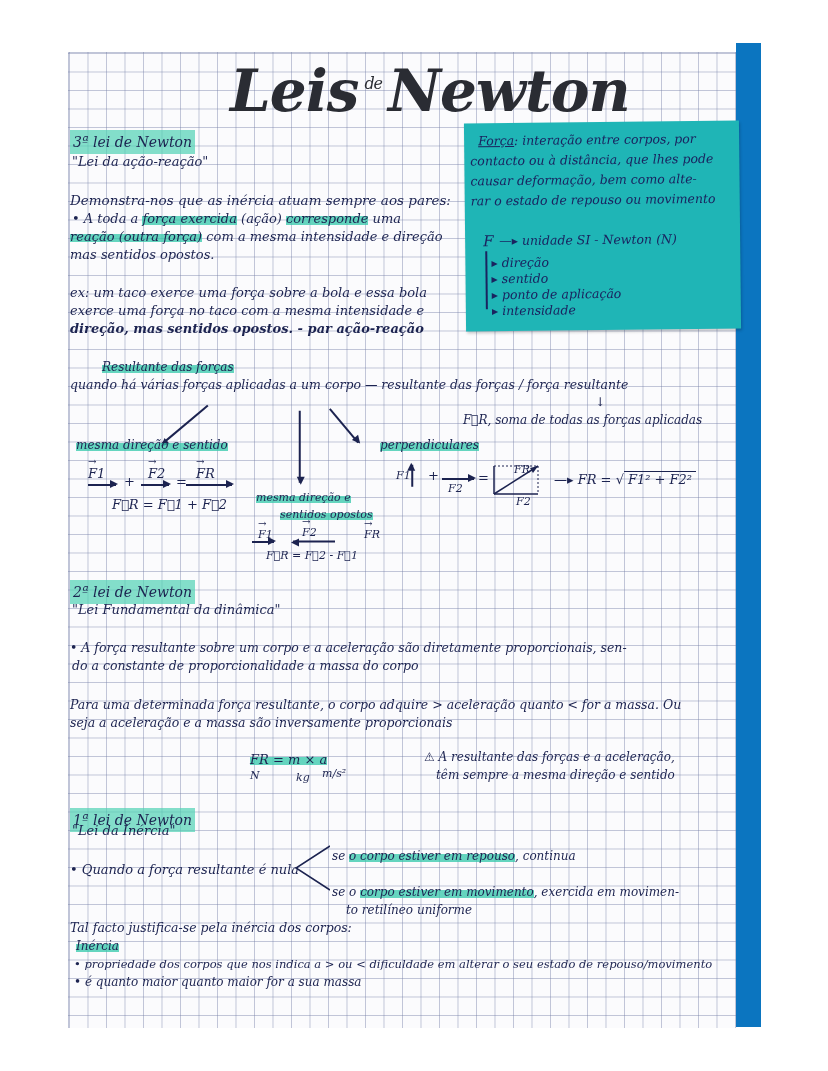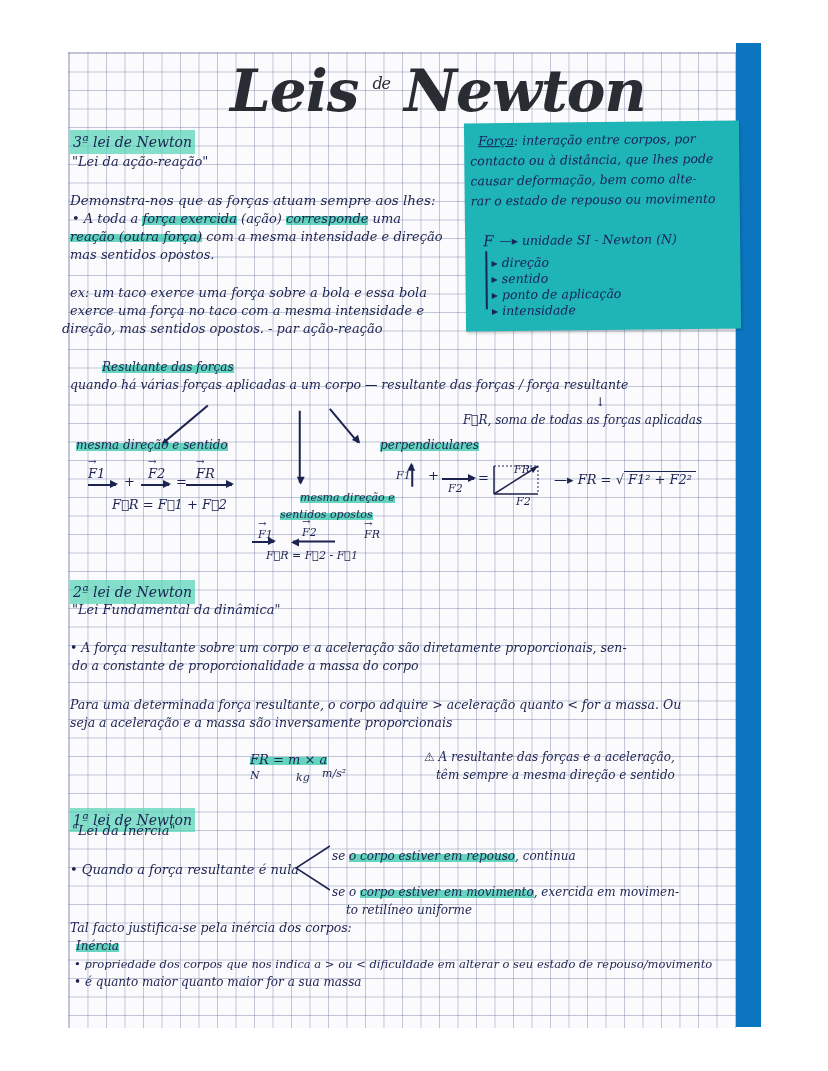--- a/index.html
+++ b/index.html
@@ -13,21 +13,21 @@
     background-image:
       linear-gradient(to right, rgba(120,130,170,0.45) 1px, transparent 1px),
       linear-gradient(to bottom, rgba(120,130,170,0.45) 1px, transparent 1px);
     background-size: 18.5px 18.5px;
     border-left: 1px solid rgba(120,130,170,0.45);
     border-top: 1px solid rgba(120,130,170,0.45);
   }
   .blue-bar { position: absolute; left: 736px; top: 43px; width: 25px; height: 984px; background: #0b75c0; }
   .t { position: absolute; white-space: nowrap; font-size: 13px; line-height: 16px; font-style: italic; }
   .title { position: absolute; left: 230px; top: 52px; font-family: "DejaVu Serif", serif; font-size: 58px; line-height: 64px; font-style: italic; color: #2a2c33; font-weight: bold; letter-spacing: -1px; }
-  .title .de { font-size: 16px; vertical-align: 22px; margin: 0 14px; font-weight: normal; }
+  .title .de { font-size: 16px; vertical-align: 22px; margin: 0 6px; font-weight: normal; }
   .hl { background: linear-gradient(to bottom, transparent 35%, rgba(50,200,170,0.75) 35%, rgba(50,200,170,0.75) 90%, transparent 90%); }
   .hlbox { background: rgba(80,210,180,0.7); padding: 4px 3px; }
   .sticky { position: absolute; left: 465px; top: 122px; width: 275px; height: 208px; background: #1fb5b6; box-shadow: 1px 2px 3px rgba(0,0,0,0.2); transform: rotate(-0.6deg); }
   .sticky .t { color: #1a2460; font-size: 12.5px; }
   .arrow-line { position: absolute; background: #1c2350; height: 1.5px; transform-origin: left center; }
   .arrow-line::after { content: ""; position: absolute; right: -2px; top: -4px; border-left: 8px solid #1c2350; border-top: 4.5px solid transparent; border-bottom: 4.5px solid transparent; }
   .vec { position: absolute; font-size: 13px; font-style: italic; }
   .vec::before { content: "→"; position: absolute; top: -10px; left: 0; font-size: 10px; font-style: normal; }
   .small { font-size: 11px; }
   .sqrt { border-top: 1.5px solid #1c2350; padding: 0 4px; }
@@ -38,27 +38,27 @@
 
 <div class="paper"></div>
 <div class="blue-bar"></div>
 
 <div class="title">
   <span>Leis</span><span class="de">de</span><span>Newton</span>
 </div>
 
 <div class="t" style="left:70px;top:134px;font-size:14px;"><span class="hlbox">3ª lei de Newton</span></div>
 <div class="t" style="left:72px;top:154px;">"Lei da ação-reação"</div>
-<div class="t" style="left:70px;top:192px;font-size:13.5px;">Demonstra-nos que as forças atuam sempre aos lhes:</div>
+<div class="t" style="left:70px;top:192px;font-size:13.5px;">Demonstra-nos que as inércia atuam sempre aos pares:</div>
 <div class="t" style="left:72px;top:211px;"><span>• A toda a </span><span class="hl">força exercida</span><span> (ação) </span><span class="hl">corresponde</span><span> uma</span></div>
 <div class="t" style="left:70px;top:229px;"><span class="hl">reação (outra força)</span><span> com a mesma intensidade e direção</span></div>
 <div class="t" style="left:70px;top:247px;">mas sentidos opostos.</div>
 <div class="t" style="left:70px;top:285px;">ex: um taco exerce uma força sobre a bola e essa bola</div>
 <div class="t" style="left:70px;top:303px;">exerce uma força no taco com a mesma intensidade e</div>
-<div class="t" style="left:62px;top:321px;">direção, mas sentidos opostos. - par ação-reação</div>
+<div class="t" style="left:70px;top:321px;font-weight:bold;">direção, mas sentidos opostos. - par ação-reação</div>
 
 <div class="sticky">
   <div class="t" style="left:14px;top:10px;"><span style="text-decoration:underline">Força</span><span>: interação entre corpos, por</span></div>
   <div class="t" style="left:6px;top:30px;">contacto ou à distância, que lhes pode</div>
   <div class="t" style="left:6px;top:50px;">causar deformação, bem como alte-</div>
   <div class="t" style="left:6px;top:70px;">rar o estado de repouso ou movimento</div>
   <div class="t" style="left:18px;top:110px;font-size:15px;">F</div>
   <div class="t" style="left:34px;top:110px;">—▸ unidade SI - Newton (N)</div>
   <div style="position:absolute;left:20px;top:128px;width:1.5px;height:58px;background:#1a2460"></div>
   <div class="t" style="left:26px;top:132px;">▸ <span>direção</span></div>
@@ -80,21 +80,21 @@
 <div class="vec" style="left:88px;top:466px;">F1</div>
 <div class="arrow-line" style="left:88px;top:484px;width:28px;"></div>
 <div class="t" style="left:124px;top:474px;">+</div>
 <div class="vec" style="left:148px;top:466px;">F2</div>
 <div class="arrow-line" style="left:141px;top:484px;width:28px;"></div>
 <div class="t" style="left:176px;top:474px;">=</div>
 <div class="vec" style="left:196px;top:466px;">FR</div>
 <div class="arrow-line" style="left:186px;top:484px;width:46px;"></div>
 <div class="t" style="left:112px;top:497px;">F⃗R = F⃗1 + F⃗2</div>
 
-<div class="t" style="left:256px;top:490px;font-size:11px;padding-left:44px;"><span class="hl">mesma direção e</span></div>
+<div class="t" style="left:256px;top:490px;font-size:11px;"><span class="hl">mesma direção e</span></div>
 <div class="t" style="left:280px;top:507px;font-size:11px;"><span class="hl">sentidos opostos</span></div>
 <div class="vec small" style="left:258px;top:528px;">F1</div>
 <div class="arrow-line" style="left:252px;top:541px;width:22px;"></div>
 <div class="vec small" style="left:302px;top:526px;">F2</div>
 <div class="arrow-line" style="left:335px;top:541px;width:42px;transform:rotate(180deg);"></div>
 <div class="vec small" style="left:364px;top:528px;">FR</div>
 <div class="t small" style="left:266px;top:548px;">F⃗R = F⃗2 - F⃗1</div>
 
 <div class="t" style="left:380px;top:437px;font-size:12px;"><span class="hl">perpendiculares</span></div>
 <div class="t small" style="left:396px;top:468px;">F1</div>

